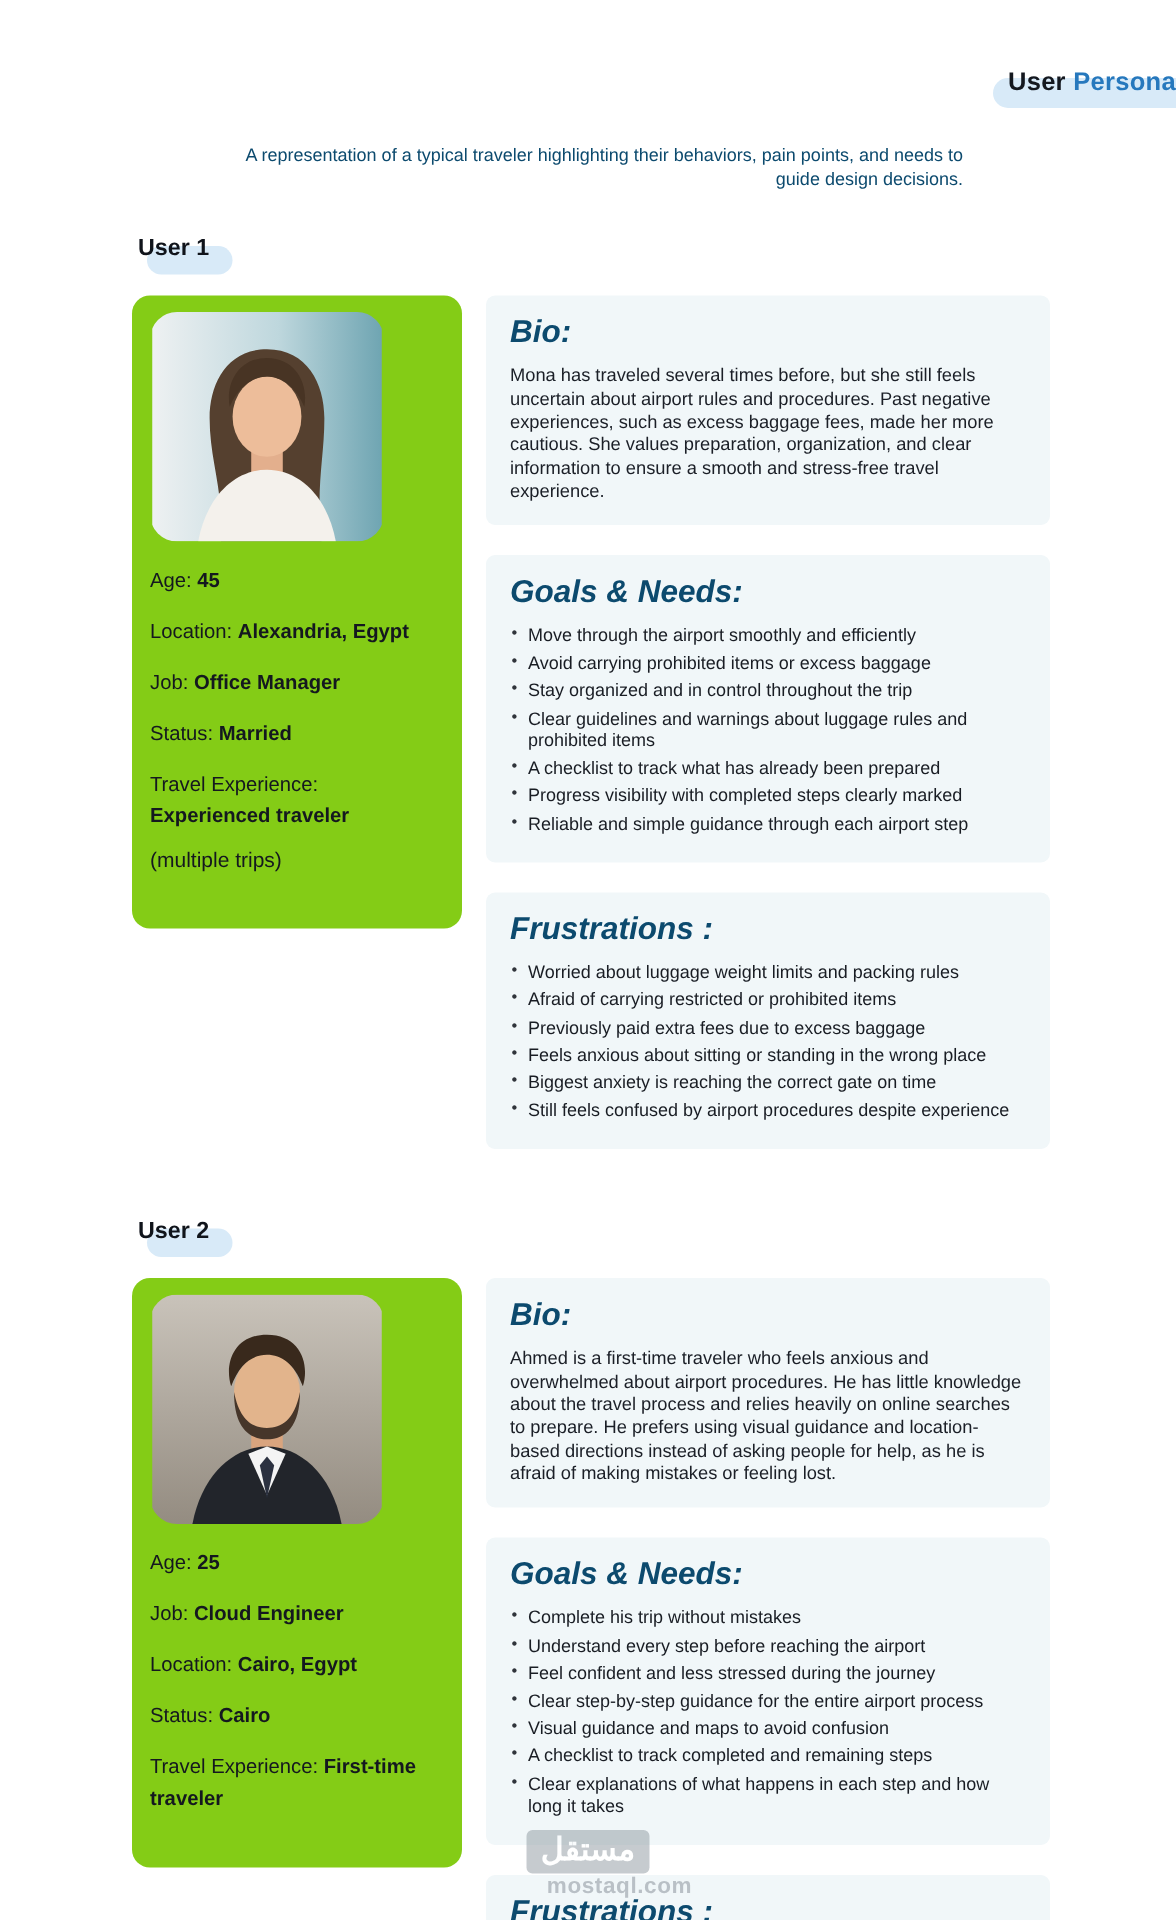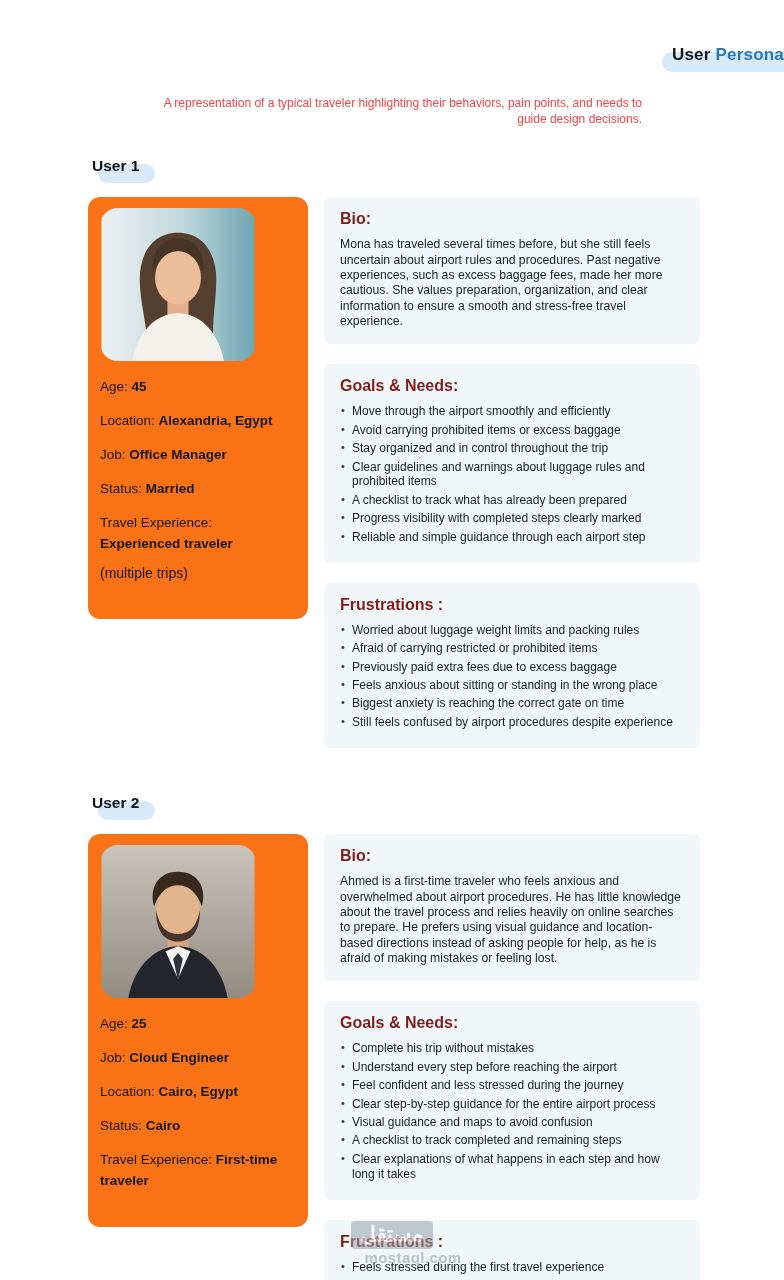--- a/index.html
+++ b/index.html
@@ -20,21 +20,21 @@
     font-size: 17px; font-weight: 700; letter-spacing: .2px;
   }
   .title-wrap::after {
     content: ""; position: absolute; z-index: -1;
     left: -10px; right: -16px; top: 7px; bottom: -7px;
     background: #d8eaf8; border-radius: 12px;
   }
   .title-accent { color: #2678bd; }
   .subtitle {
     width: 500px; margin: 18px auto 0;
-    font-size: 12px; line-height: 1.35; color: #ef4444;
+    font-size: 12px; line-height: 1.35; color: #0c4a6e;
   }
 
   
   .section-heading {
     position: relative; display: inline-block; z-index: 0;
     margin: 30px 0 22px 92px;
     font-size: 15.5px; font-weight: 700; color: #10141b;
   }
   .section-heading.second { margin-top: 46px; }
   .section-heading::after {
@@ -45,21 +45,21 @@
 
   
   .persona-grid {
     display: flex; gap: 16px; align-items: flex-start;
     margin: 0 84px 0 88px;
   }
 
   
   .profile-card {
     width: 220px; flex: 0 0 220px;
-    background: #f97316; border-radius: 12px;
+    background: #84cc16; border-radius: 12px;
     padding: 10px 10px 22px 10px;
   }
   .photo {
     width: 156px; height: 153px; border-radius: 18px;
     overflow: hidden; margin: 1px 0 16px 2px; display: block;
   }
   .photo svg { display: block; width: 100%; height: 100%; }
   .details { padding: 0 2px 0 2px; }
   .detail {
     margin: 0 0 13px; font-size: 13.5px; line-height: 1.55; color: #14181f;
@@ -68,21 +68,21 @@
   .detail-note { display: block; font-weight: 400; font-size: 14px; margin-top: 8px; }
   .detail-note:empty { display: none; }
 
   
   .info-col { flex: 1 1 auto; display: flex; flex-direction: column; gap: 20px; }
   .info-box {
     background: #f1f7f9; border-radius: 6px;
     padding: 13px 16px 15px 16px;
   }
   .info-box h3 {
-    margin: 0 0 9px; font-size: 16px; font-weight: 700; color: #7f1d1d;
+    margin: 0 0 9px; font-size: 21px; font-weight: 700; color: #0c4a6e; font-style: italic;
   }
   .info-box p {
     margin: 0; font-size: 12.2px; line-height: 1.26; color: #1b1f27;
   }
   .bullet-list { margin: 2px 0 0; padding: 0; list-style: none; }
   .bullet-list li {
     position: relative; padding-left: 12px; margin-bottom: 3.5px;
     font-size: 12px; line-height: 1.24; color: #191d24;
   }
   .bullet-list li::before {

